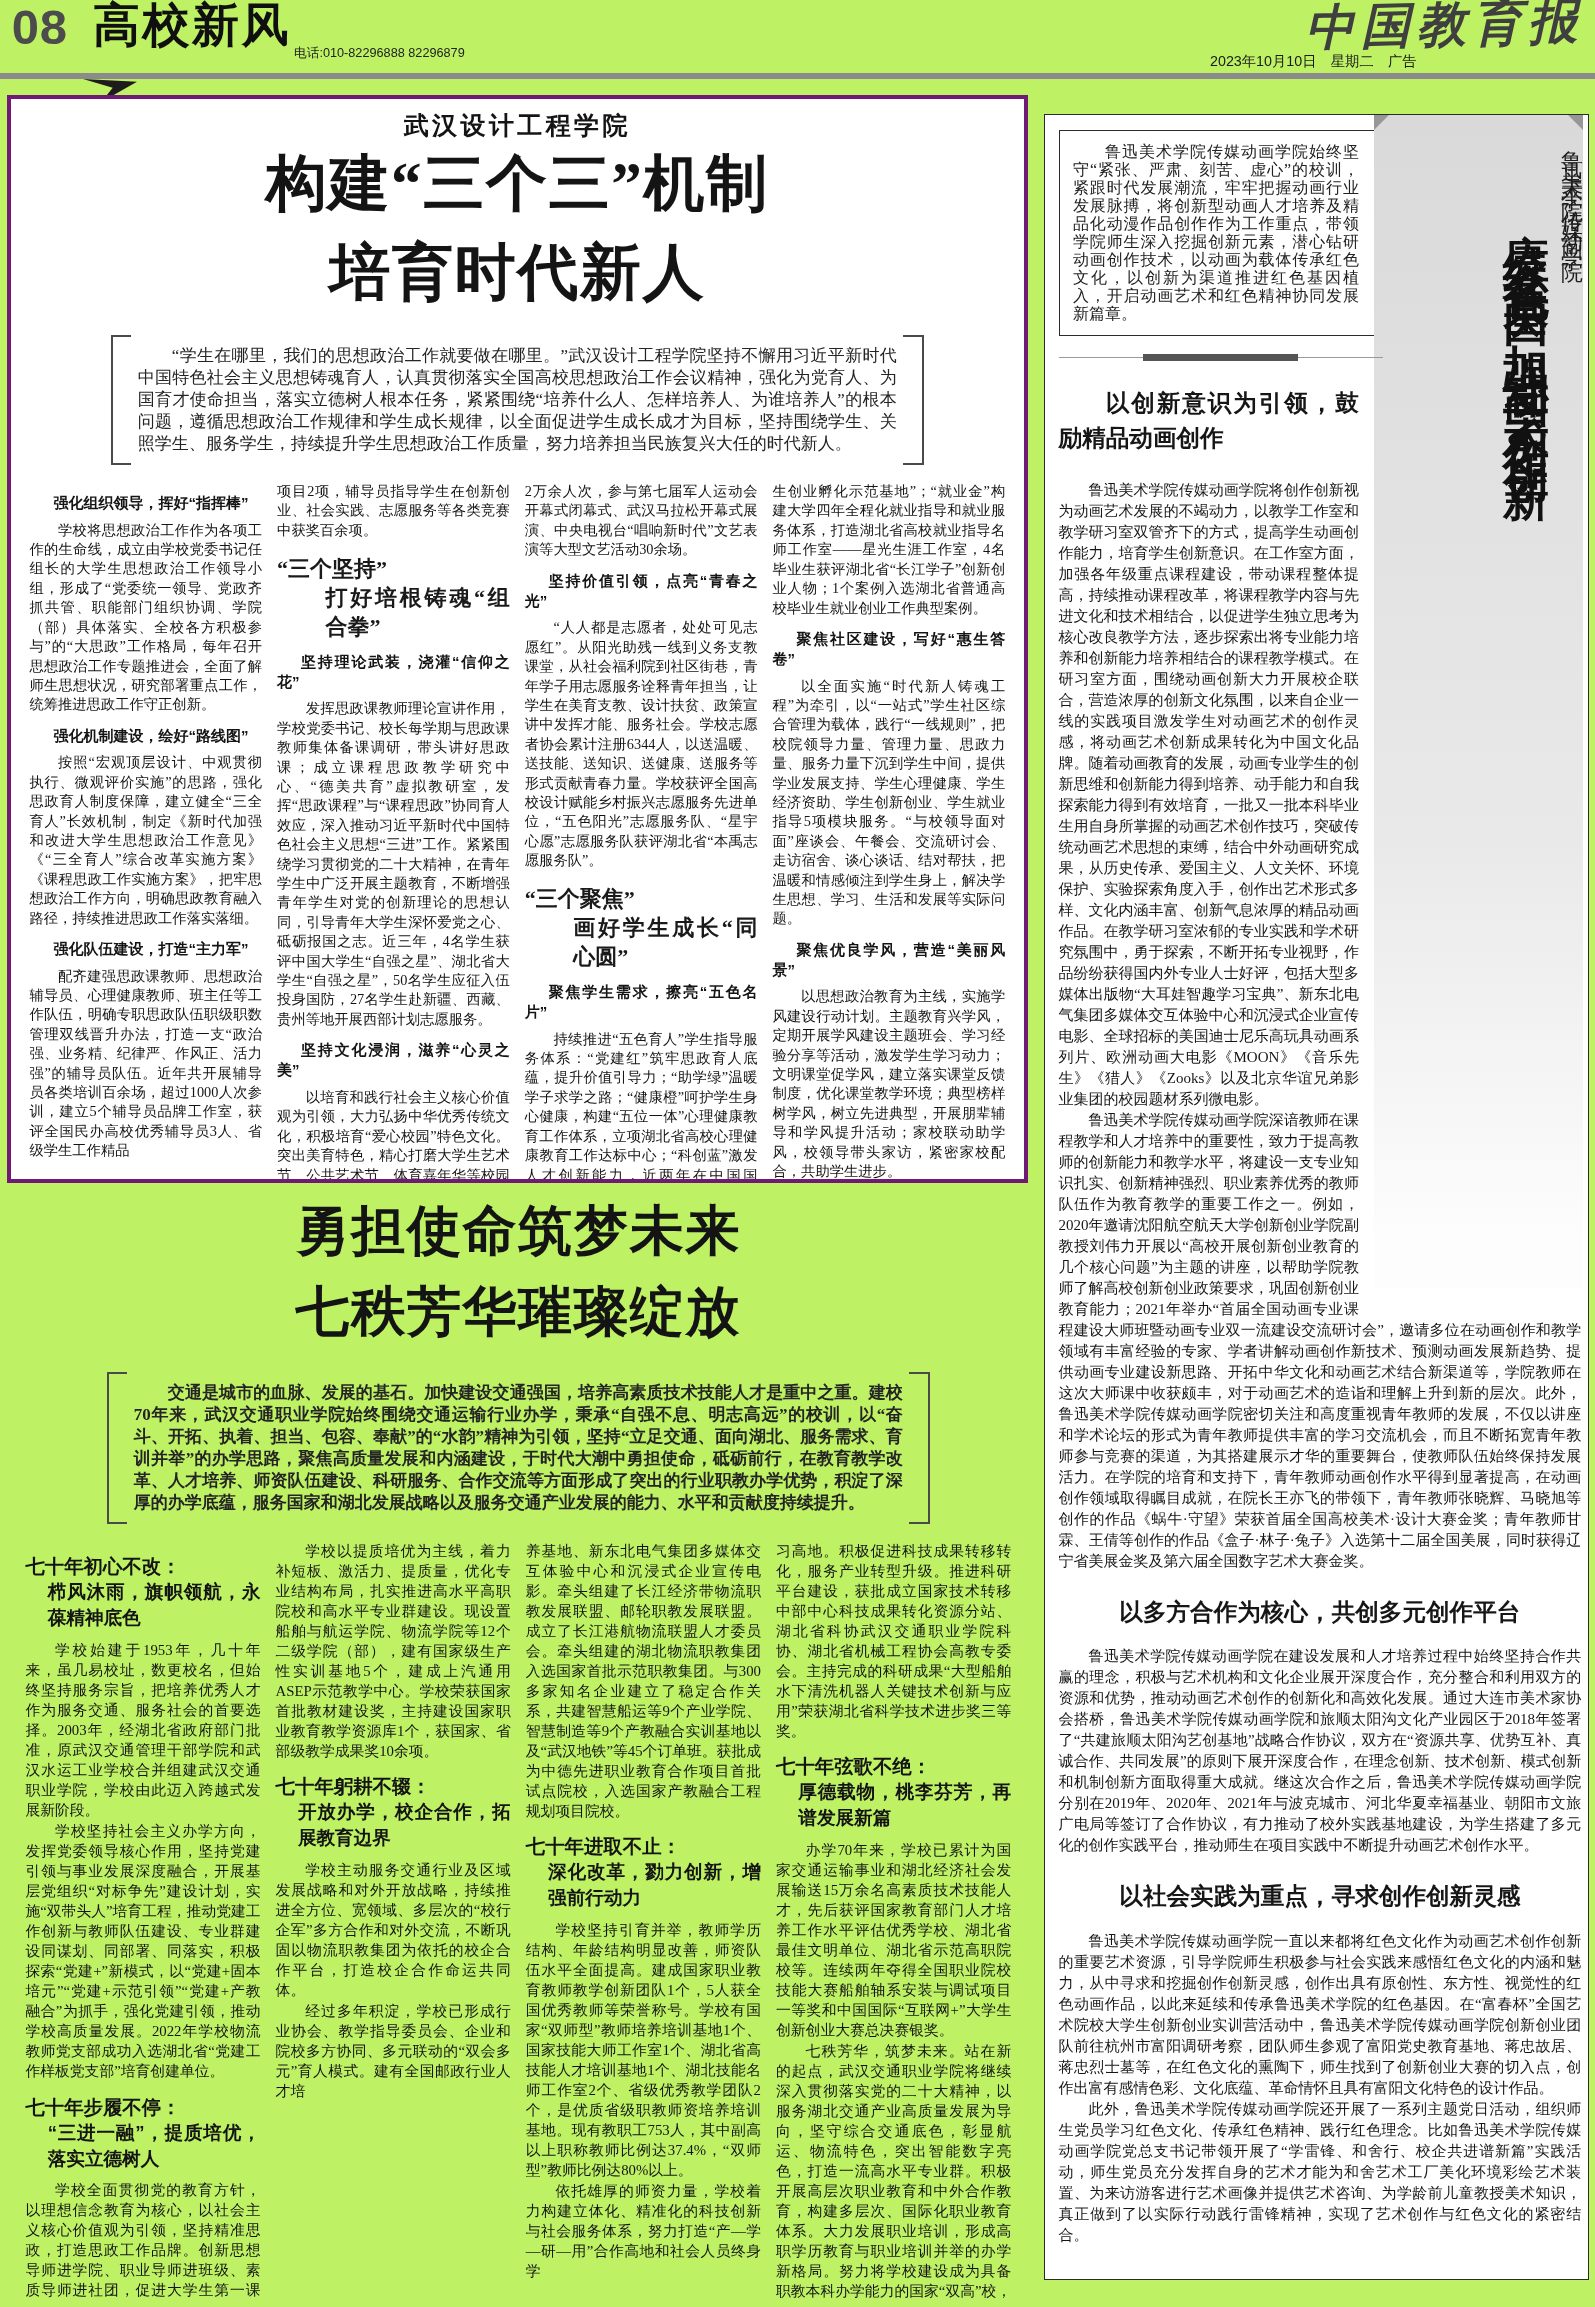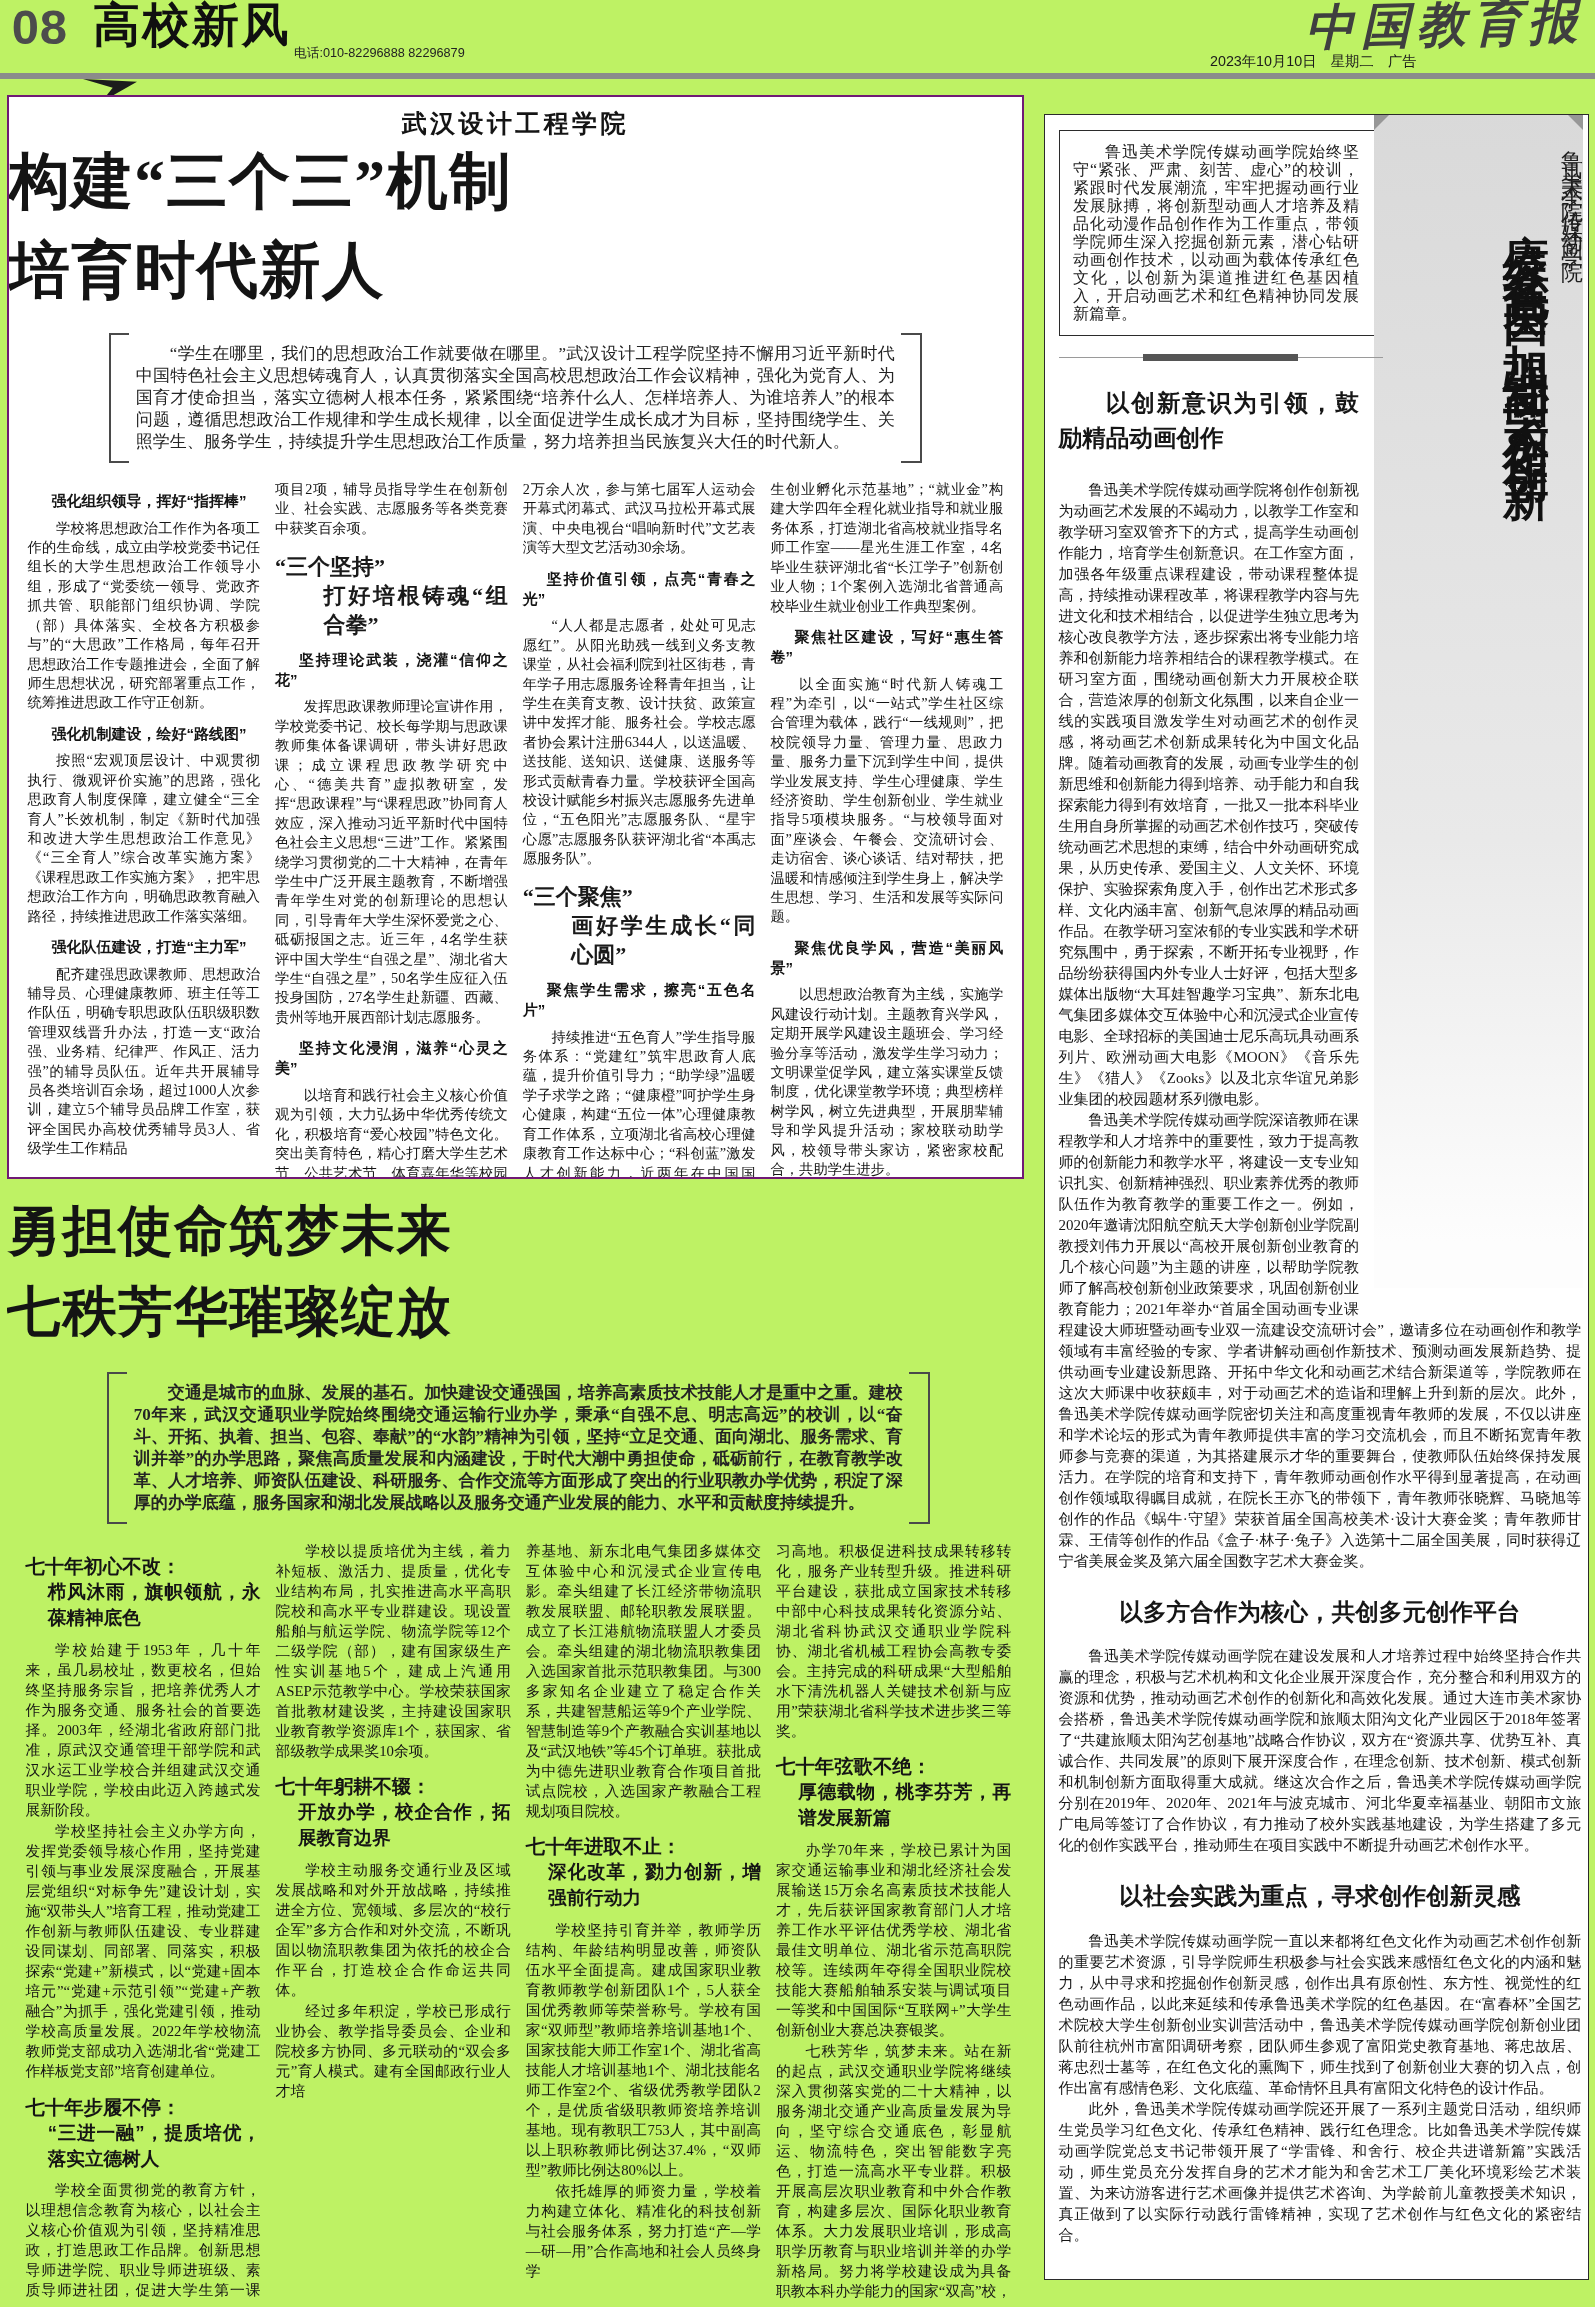--- a/index.html
+++ b/index.html
@@ -9,23 +9,23 @@
   .pageno{position:absolute;left:11.8px;top:3.4px;font:bold 49px/1 "Liberation Sans",sans-serif;color:#4c4c4c;letter-spacing:0.8px;}
   .secname{position:absolute;left:93px;top:0px;font:bold 47px/1.05 "Liberation Sans",sans-serif;color:#101010;letter-spacing:2.5px;}
   .phone{position:absolute;left:294px;top:47px;font:12.7px/1 "Liberation Sans",sans-serif;color:#222;}
   .masthead{position:absolute;right:11.8px;top:0px;font:bold 49px/1 "Liberation Serif",serif;color:#3f3f3f;
             letter-spacing:6.8px;transform:rotate(-1.5deg);font-style:italic;}
   .dateline{position:absolute;left:1210px;top:54px;font:14.3px/1 "Liberation Sans",sans-serif;color:#1b1b1b;}
   .hdr-rule{position:absolute;left:0;top:73px;width:1596px;height:5.9px;background:#8b8b8b;}
   .flag{position:absolute;left:83px;top:79px;width:54px;height:23px;background:#1c1c1c;
         clip-path:polygon(0 0,100% 12%,34% 100%,55% 38%);}
   
-  .a1{position:absolute;left:6.8px;top:95px;width:1013px;height:1080px;border:2px solid #701a75;background:#fff;overflow:hidden;}
+  .a1{position:absolute;left:6.8px;top:95px;width:1013px;height:1080px;border:4px solid #701a75;background:#fff;overflow:hidden;}
   .a1 .kicker{text-align:center;font:bold 25px/1 "Liberation Sans",sans-serif;margin-top:13.5px;letter-spacing:3.4px;}
-  .hl{ font:bold 61px/1.4 "Liberation Serif",serif;letter-spacing:1.7px;}
+  .hl{ text-align:center;font:bold 61px/1.4 "Liberation Serif",serif;letter-spacing:1.7px;}
   .a1 .hl{margin-top:3.4px;}
   .lede{position:relative;margin:20px 100px 0;padding:10px 27px;font:17px/22px "Liberation Serif",serif;
         text-align:justify;color:#242424;}
   .lede::before,.lede::after{content:"";position:absolute;top:0;bottom:0;width:18.6px;}
   .lede::before{left:0;border-left:2.5px solid #4a4a4a;border-top:2.5px solid #4a4a4a;border-bottom:2.5px solid #4a4a4a;}
   .lede::after{right:0;border-right:2.5px solid #4a4a4a;border-top:2.5px solid #4a4a4a;border-bottom:2.5px solid #4a4a4a;}
   .lede p{margin:0;text-indent:2em;}
   .cols{display:flex;gap:15px;margin:17px 18.6px 0;overflow:hidden;text-align:justify;}
   .a1 .cols{height:699px;font:14.3px/19.4px "Liberation Serif",serif;}
   .col{flex:1 1 0;min-width:0;}

